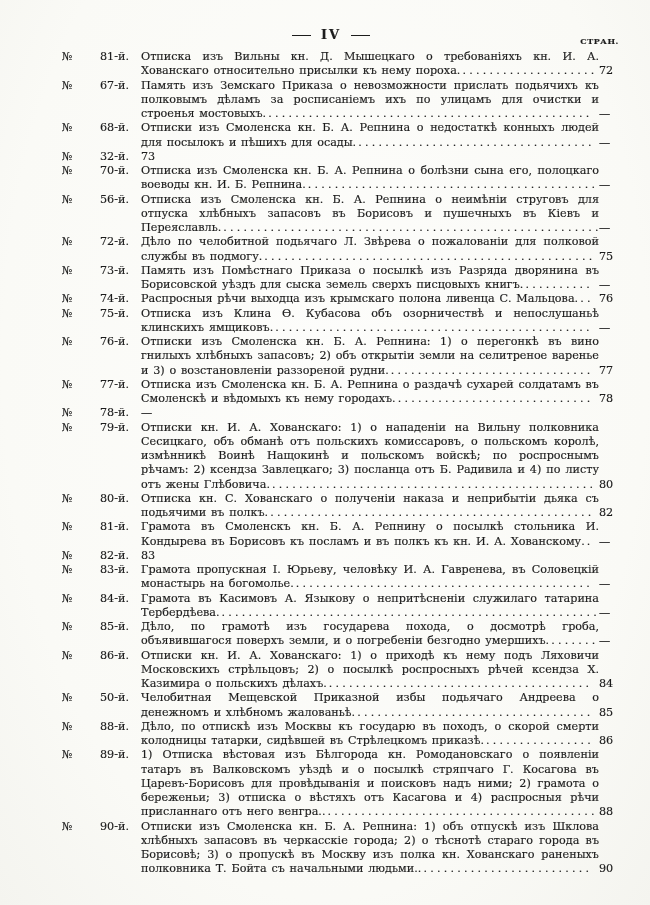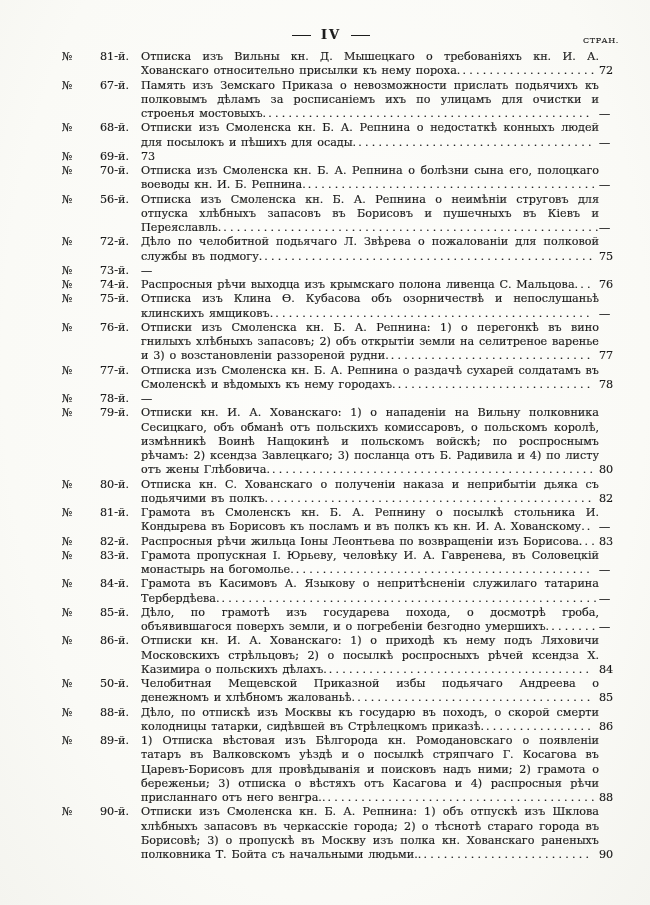--- a/index.html
+++ b/index.html
@@ -37,21 +37,21 @@
     height: 0;
     border-top: 1.6px solid #1c1c1c;
     vertical-align: 3px;
     margin: 0 10px;
   }
   .col-header {
     position: absolute;
     top: 36px;
     right: 31px;
     font-size: 8px;
-    font-weight: normal;
+    font-weight: bold;
     letter-spacing: 0.6px;
   }
   .toc {
     position: absolute;
     top: 50px;
     left: 0;
     right: 0;
     font-size: 11.2px;
     line-height: 14.25px;
     word-spacing: 1.2px;
@@ -113,21 +113,21 @@
 
   <div class="entry">
     <span class="no">№</span>
     <span class="num">68-й.</span>
     <span class="body"><span class="txt">Отписки изъ Смоленска кн. Б. А. Репнина о недостаткѣ конныхъ людей для посылокъ и пѣшихъ для осады.</span><span class="leader">...................................</span></span>
     <span class="pg">—</span>
   </div>
 
   <div class="entry">
     <span class="no">№</span>
-    <span class="num">69-й.</span>
+    <span class="num">32-й.</span>
     <span class="pg">73</span>
   </div>
 
   <div class="entry">
     <span class="no">№</span>
     <span class="num">70-й.</span>
     <span class="body"><span class="txt">Отписка изъ Смоленска кн. Б. А. Репнина о болѣзни сына его, полоцкаго воеводы кн. И. Б. Репнина.</span><span class="leader">...........................................</span></span>
     <span class="pg">—</span>
   </div>
 
@@ -141,20 +141,21 @@
   <div class="entry">
     <span class="no">№</span>
     <span class="num">72-й.</span>
     <span class="body"><span class="txt">Дѣло по челобитной подьячаго Л. Звѣрева о пожалованіи для полковой службы въ подмогу.</span><span class="leader">.................................................</span></span>
     <span class="pg">75</span>
   </div>
 
   <div class="entry">
     <span class="no">№</span>
     <span class="num">73-й.</span>
+    <span class="body"><span class="txt">Память изъ Помѣстнаго Приказа о посылкѣ изъ Разряда дворянина въ Борисовской уѣздъ для сыска земель сверхъ писцовыхъ книгъ.</span><span class="leader">..........</span></span>
     <span class="pg">—</span>
   </div>
 
   <div class="entry">
     <span class="no">№</span>
     <span class="num">74-й.</span>
     <span class="body"><span class="txt">Распросныя рѣчи выходца изъ крымскаго полона ливенца С. Мальцова.</span><span class="leader">..</span></span>
     <span class="pg">76</span>
   </div>
 
@@ -202,21 +203,20 @@
   <div class="entry">
     <span class="no">№</span>
     <span class="num">81-й.</span>
     <span class="body"><span class="txt">Грамота въ Смоленскъ кн. Б. А. Репнину о посылкѣ стольника И. Кондырева въ Борисовъ къ посламъ и въ полкъ къ кн. И. А. Хованскому.</span><span class="leader">.</span></span>
     <span class="pg">—</span>
   </div>
 
   <div class="entry">
     <span class="no">№</span>
     <span class="num">82-й.</span>
-    <span class="body"><span class="txt">Распросныя рѣчи жильца Іоны Леонтьева по возвращеніи изъ Борисова.</span><span class="leader">..</span></span>
     <span class="pg">83</span>
   </div>
 
   <div class="entry">
     <span class="no">№</span>
     <span class="num">83-й.</span>
     <span class="body"><span class="txt">Грамота пропускная І. Юрьеву, человѣку И. А. Гавренева, въ Соловецкій монастырь на богомолье.</span><span class="leader">............................................</span></span>
     <span class="pg">—</span>
   </div>
 

